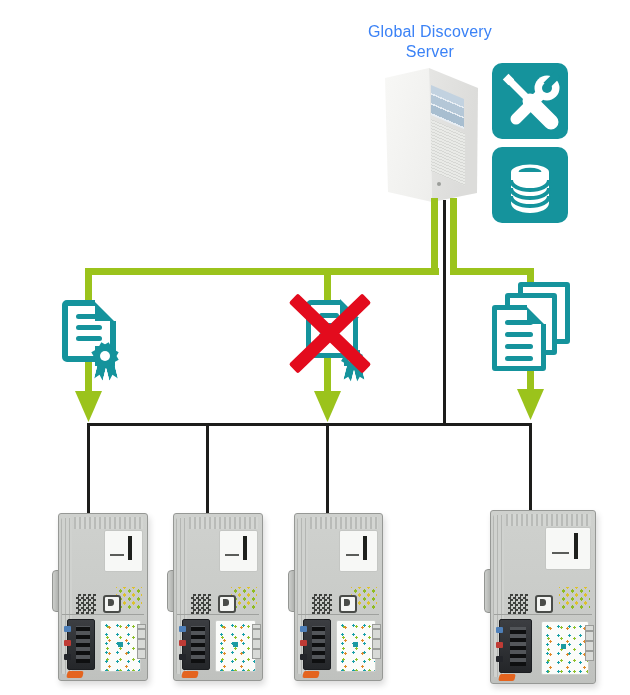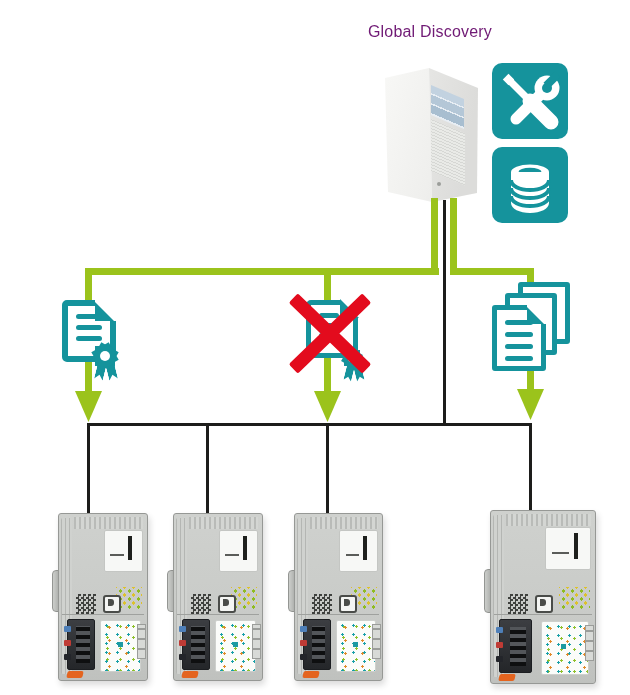--- a/index.html
+++ b/index.html
@@ -4,21 +4,21 @@
 <style>
   :root{
     --green:#9bc31c; --teal:#15939c; --red:#e30b1d; --line:#1d1d1b; --device_gray:#c9cbc8;
   }
   html,body{margin:0;padding:0;background:#fff;}
   body{font-family:"Liberation Sans",sans-serif;}
   .stage{position:relative;width:630px;height:695px;background:#fff;overflow:hidden;}
   .abs{position:absolute;}
 
   
-  .title{left:340px;top:22px;width:180px;text-align:center;color:#701a75;
+  .title{left:340px;top:22px;width:180px;text-align:center;color:#3b82f6;
          font-size:16px;line-height:1.28;letter-spacing:.2px;}
 
   
   .server{left:382px;top:64px;width:100px;height:148px;}
   .srv-side{position:absolute;inset:0;background:linear-gradient(105deg,#f8f8f6 0%,#efefed 55%,#e3e3e1 100%);
             clip-path:polygon(3px 14px,47px 4px,50px 138px,6px 128px);}
   .srv-front{position:absolute;inset:0;background:linear-gradient(100deg,#eeeeec,#dcdcda 80%);
              clip-path:polygon(47px 4px,96px 24px,95px 129px,50px 138px);}
   .srv-bays{left:49px;top:21px;width:33px;height:30px;transform:skewY(23deg);transform-origin:0 0;
             background:linear-gradient(180deg,#c2d2e0 0 8px,#e8eef4 8px 9.5px,#b4c7d7 9.5px 18px,#e8eef4 18px 19.5px,#a8bed0 19.5px 28px,#e8eef4 28px 30px);}
@@ -104,20 +104,21 @@
   .d-btns{position:absolute;right:1px;top:66%;width:7px;height:20%;border:1px solid #9b9d9a;
         background:repeating-linear-gradient(0deg,#d8dad7 0 8px,#9b9d9a 8px 10px);}
 </style>
 </head>
 <body>
 
 <div class="stage">
 
   <div class="abs title">
     <div>Global Discovery</div>
+    <div>Server</div>
   </div>
 
   <div class="abs server">
     <div class="srv-side"></div>
     <div class="srv-front"></div>
     <div class="abs srv-bays"></div>
     <div class="abs srv-vents"></div>
     <div class="abs srv-btn"></div>
   </div>
 

